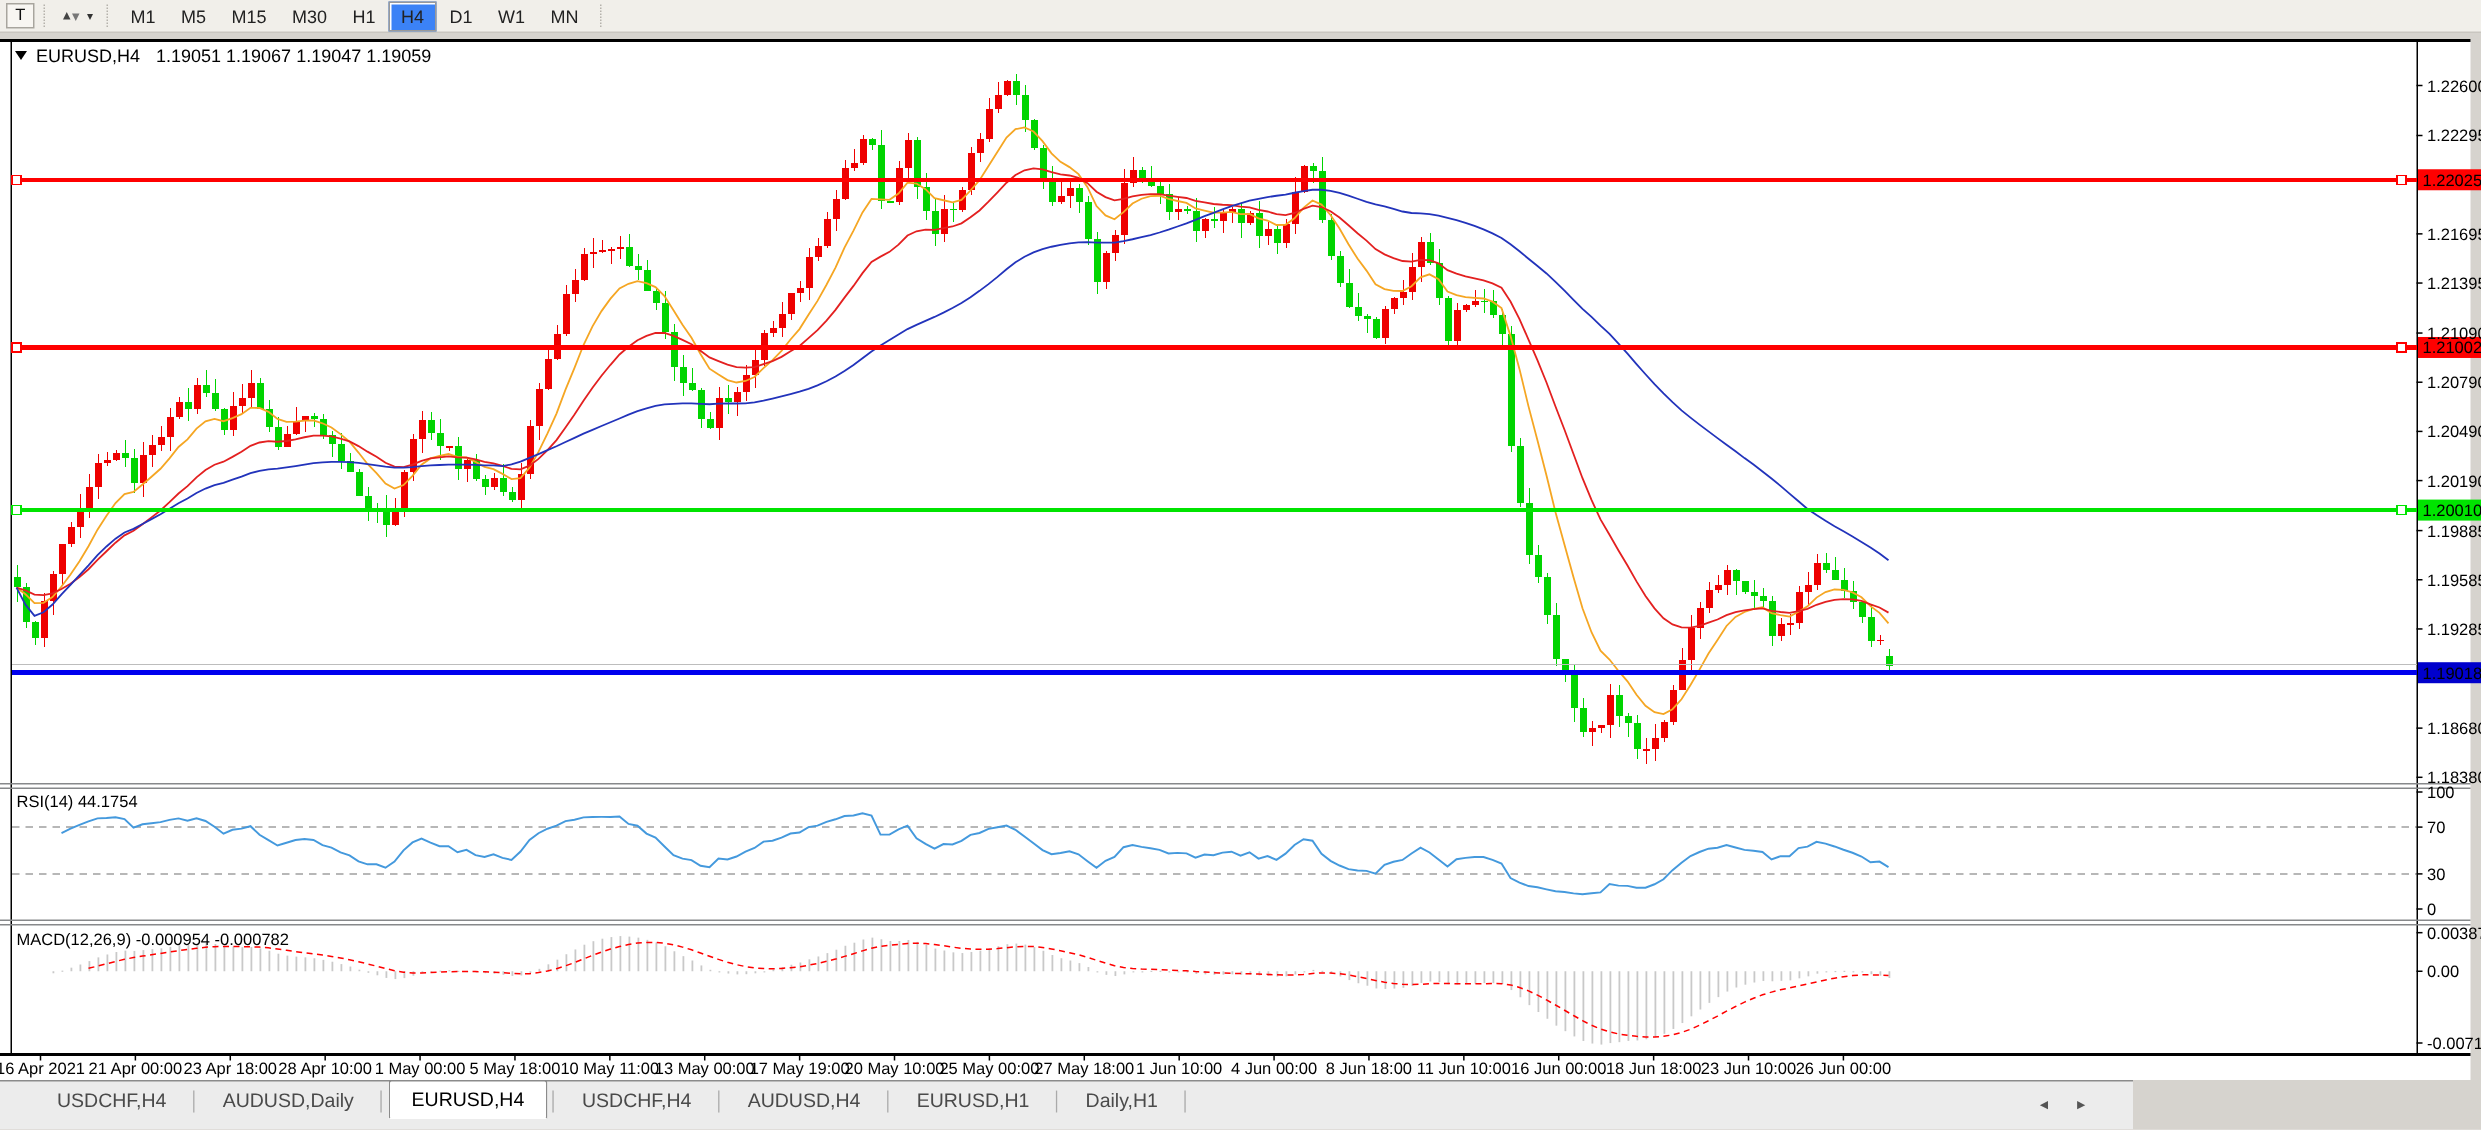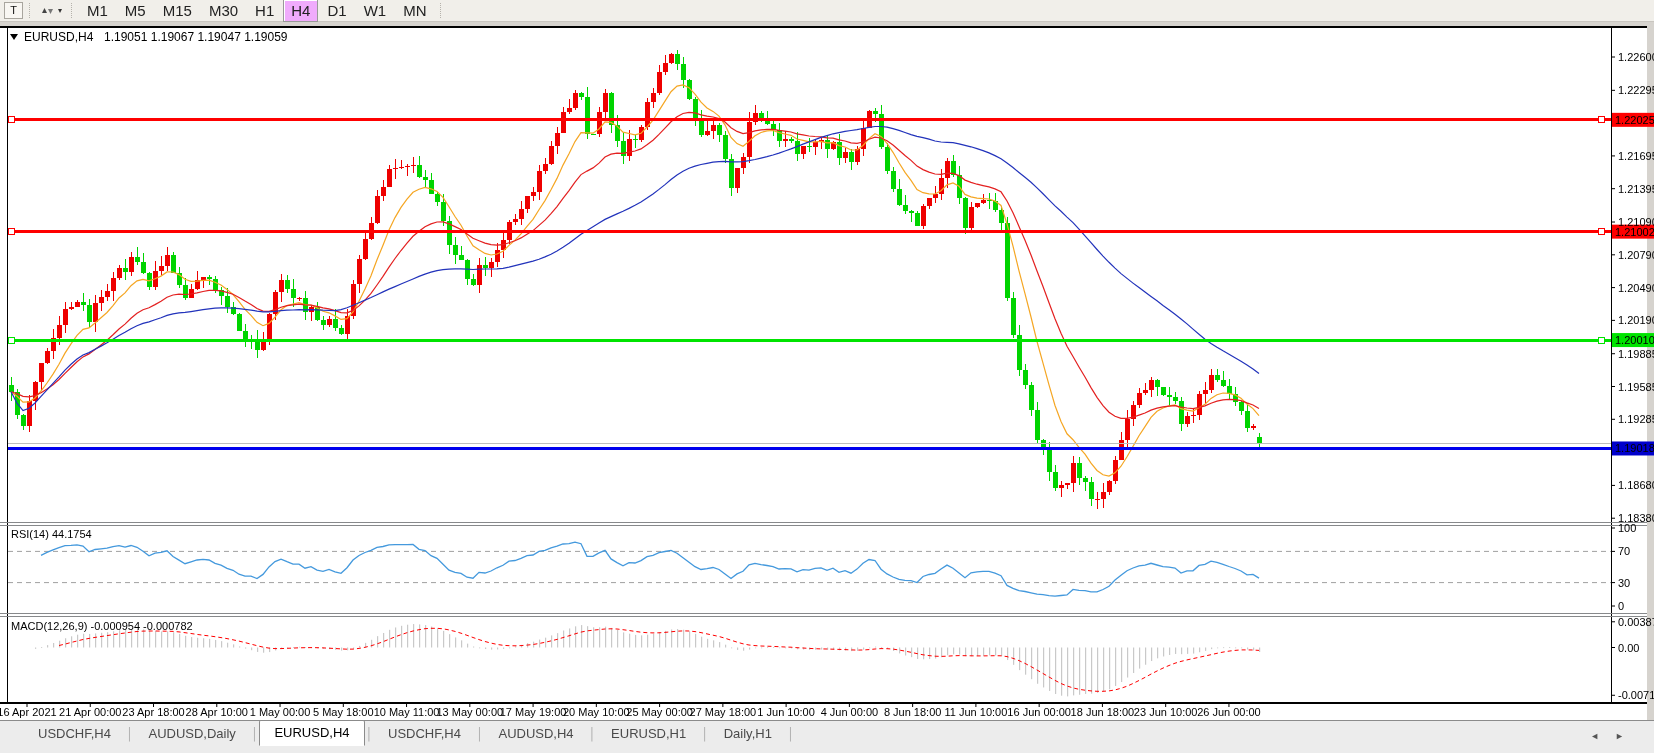--- a/index.html
+++ b/index.html
@@ -7,25 +7,25 @@
   svg text{font-family:"Liberation Sans",sans-serif;font-size:11px;fill:#000;}
   svg text.title{font-size:12px;}
   svg text.boxlabel{font-size:11px;}
   .toolbar{position:absolute;left:0;top:0;width:1654px;height:22px;background:#f1efea;
            border-bottom:1px solid #c9c6c0;display:flex;align-items:center;padding-left:4px;
            box-sizing:border-box;gap:1px;z-index:5;}
   .tbox{border:1px solid #a8a59e;background:#f8f6f2;width:19px;height:17px;padding:0;
         font-size:11px;color:#111;line-height:15px;text-align:center;font-family:inherit;}
   .icon-btn{display:flex;align-items:center;gap:2px;padding:1px 3px;height:16px;}
   .vsep{width:1px;height:15px;border-left:1px dotted #b5b2ab;margin:0 5px;}
-  .tb{font-size:15px;color:#222;background:transparent;border:1px solid transparent;
+  .tb{font-size:12px;color:#222;background:transparent;border:1px solid transparent;
       padding:3px 7px;line-height:1;font-family:inherit;}
-  .tb.pressed{background:#f0abfc;border:1px solid #999;box-shadow:inset 1px 1px 0 #fff;}
+  .tb.pressed{background:#3b82f6;border:1px solid #999;box-shadow:inset 1px 1px 0 #fff;}
   .caret{font-size:8px;color:#333;line-height:1;}
-  .tabbar{position:absolute;left:0;top:720px;width:1654px;height:33px;background:#ececec;
+  .tabbar{position:absolute;left:0;top:720px;width:1422px;height:33px;background:#ececec;
           border-top:1px solid #8b8b8b;box-sizing:border-box;z-index:5;}
   #tabs{display:flex;align-items:flex-end;margin-left:24px;height:25px;}
   .tab{font-size:13px;color:#4a4a4a;padding:4px 14px 5px 14px;white-space:nowrap;}
   .tab.active{background:#fff;border:1px solid #8b8b8b;border-bottom:1px solid #fff;
               color:#000;border-radius:2px 2px 0 0;}
   .tsep{color:#aaa;font-size:12px;padding:0 1px 5px 1px;}
   .tab-arrows{position:absolute;right:30px;top:10px;color:#555;font-size:9px;display:flex;gap:16px;}
 </style>
 </head>
 <body>

